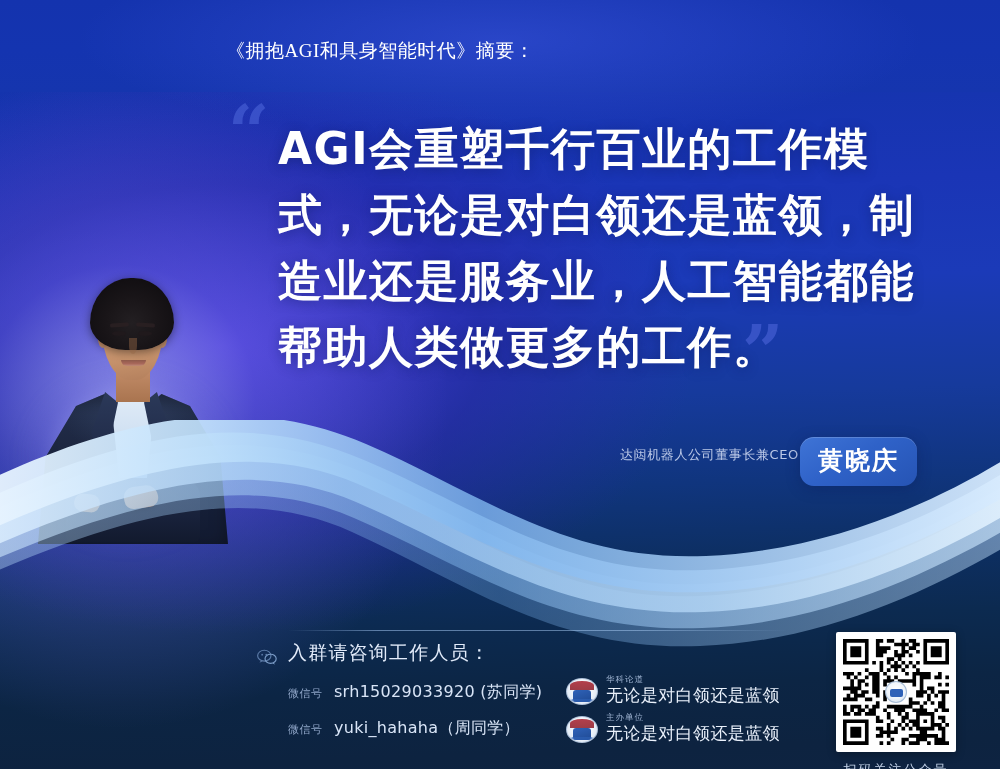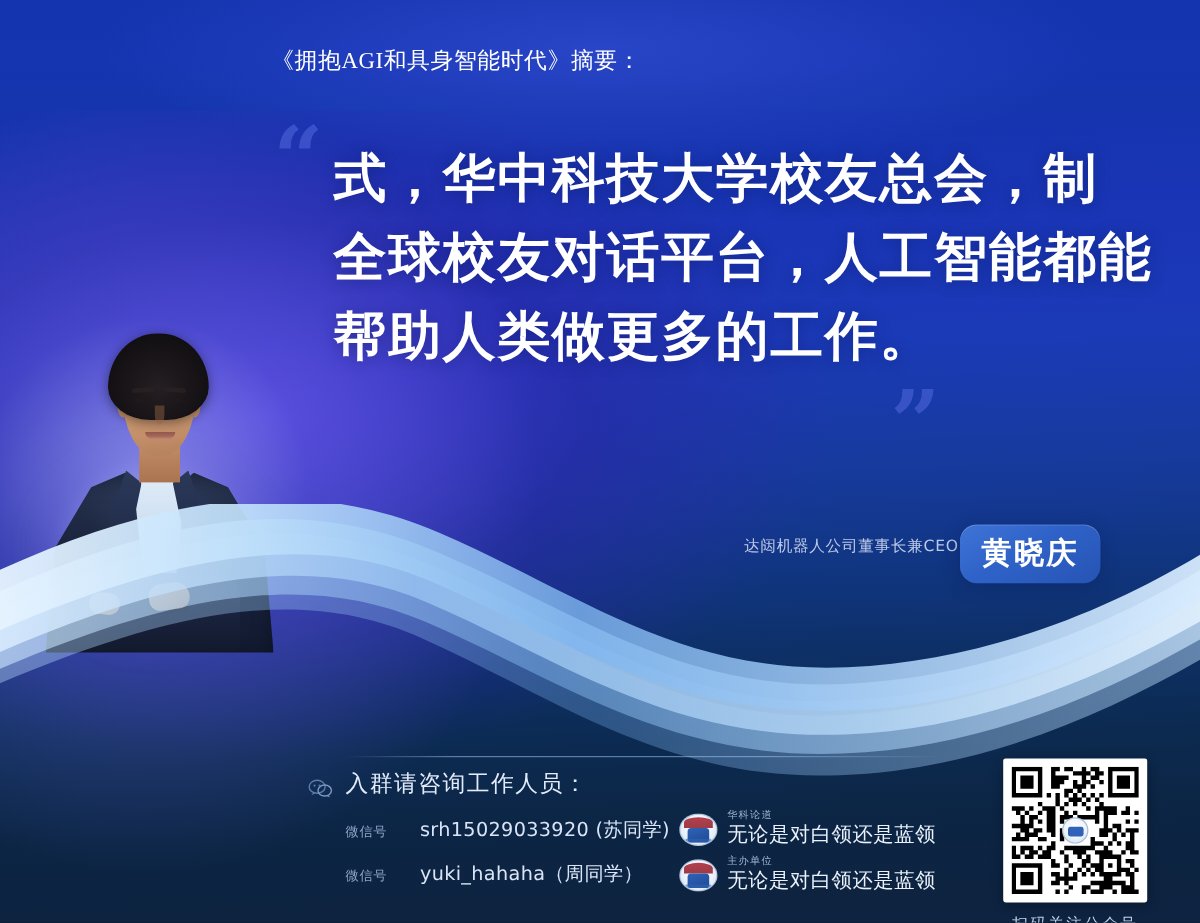--- a/index.html
+++ b/index.html
@@ -186,21 +186,20 @@
   }
   .wx-row{ position:absolute; left:288px; white-space:nowrap; }
   .wx-row.r1{ top:70px; } .wx-row.r2{ top:106px; }
   .wx-lab{
     font-size:11px; color:#90a6c8; letter-spacing:.5px; margin-right:7px;
     font-family:"DejaVu Sans","Liberation Sans",sans-serif;
   }
   .wx-val{
     font-size:16px; color:#d9e5f7; letter-spacing:.3px;
     font-family:"DejaVu Sans","Liberation Sans",sans-serif;
-    margin-left:16px;
   }
 
   .org{ position:absolute; left:566px; white-space:nowrap; }
   .org.o1{ top:62px; } .org.o2{ top:100px; }
   .org-seal{
     position:absolute; left:0; top:4px; width:32px; height:27px;
     border-radius:50%;
     background:radial-gradient(ellipse at 50% 42%, #ffffff 0%, #eef4fb 52%, #cfdced 100%);
     border:1px solid rgba(120,150,190,.5);
     overflow:hidden;
@@ -316,22 +315,23 @@
     <div class="p-mouth"></div>
     <div class="p-arms"></div>
     <div class="p-hand2"></div>
     <div class="p-hand"></div>
   </div>
 
   <div class="quote-open">“</div>
   <div class="quote-close">”</div>
 
   <div class="quote-block">
-    <div class="q-line">式，华中科技大学校友总会，制</div>
-    <div class="q-line">全球校友对话平台，人工智能都能</div>
+    <div class="q-line">AGI会重塑千行百业的工作模</div>
+    <div class="q-line">式，无论是对白领还是蓝领，制</div>
+    <div class="q-line">造业还是服务业，人工智能都能</div>
     <div class="q-line">帮助人类做更多的工作。</div>
   </div>
 
   <div class="attrib">达闼机器人公司董事长兼CEO</div>
   <div class="name-badge">黄晓庆</div>
 
   <div class="footer">
     <div class="divider"></div>
 
     <svg class="wechat-icon" viewBox="0 0 24 20">

